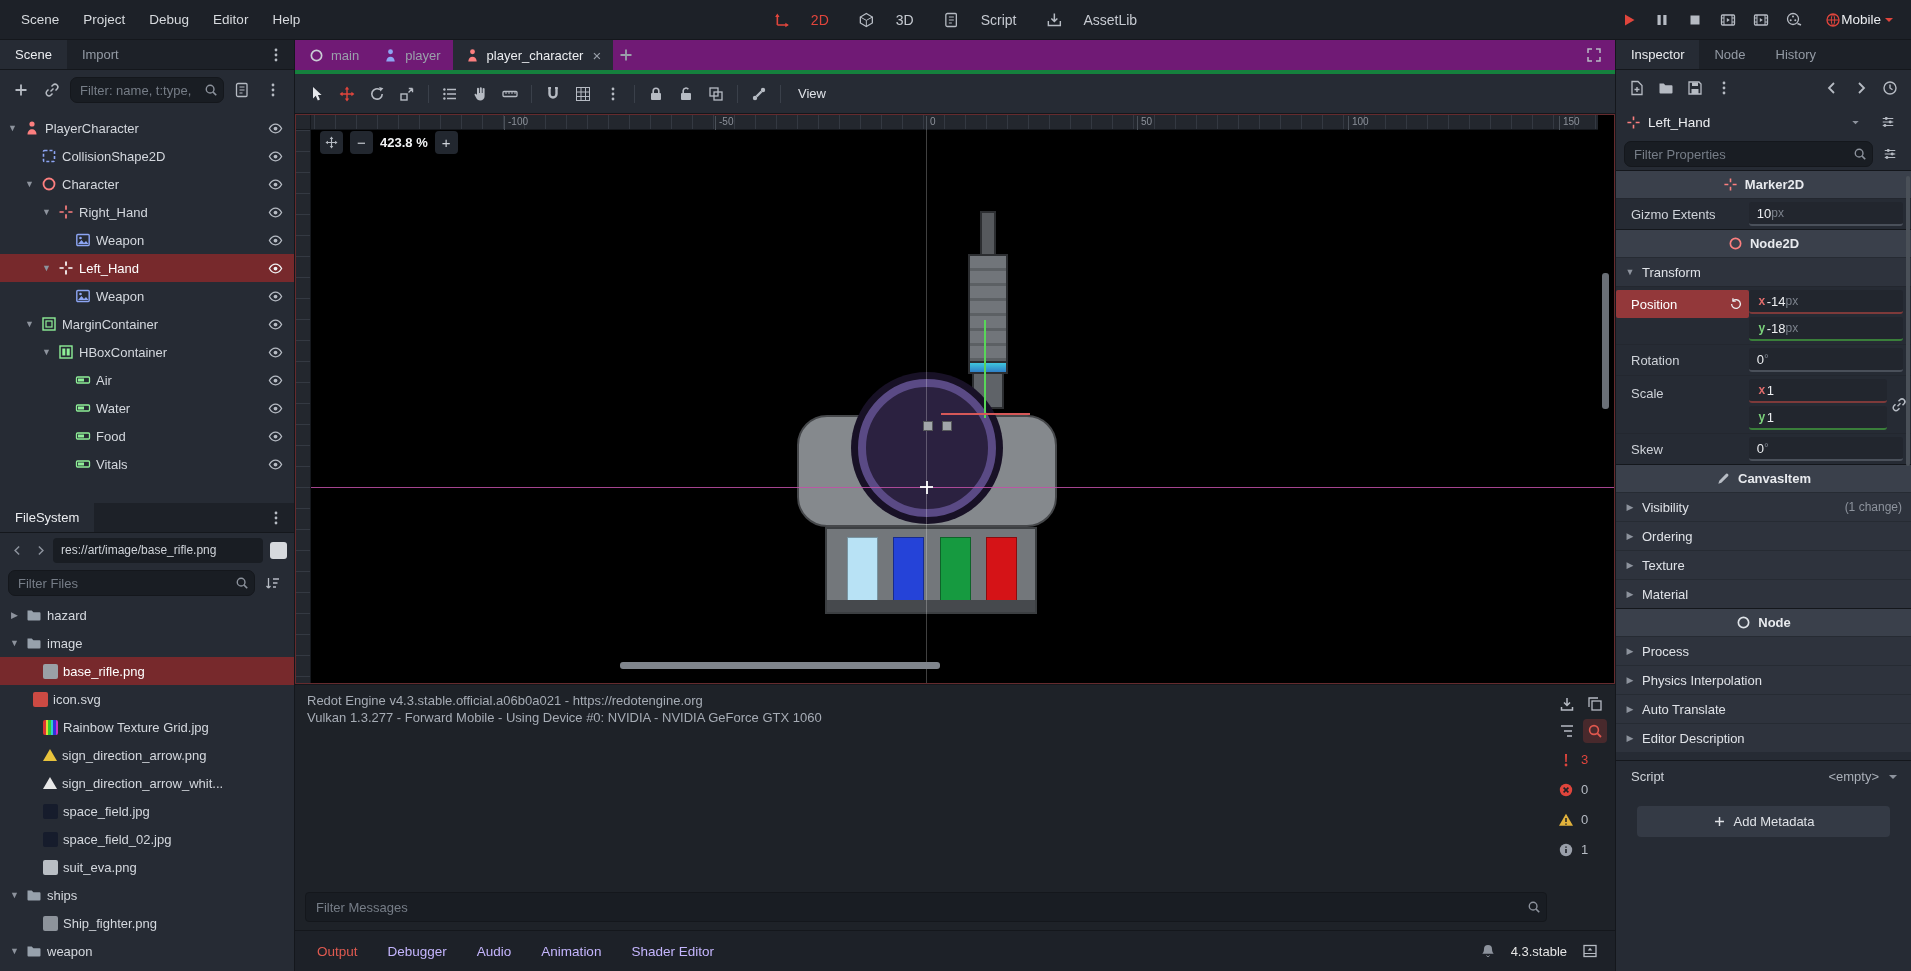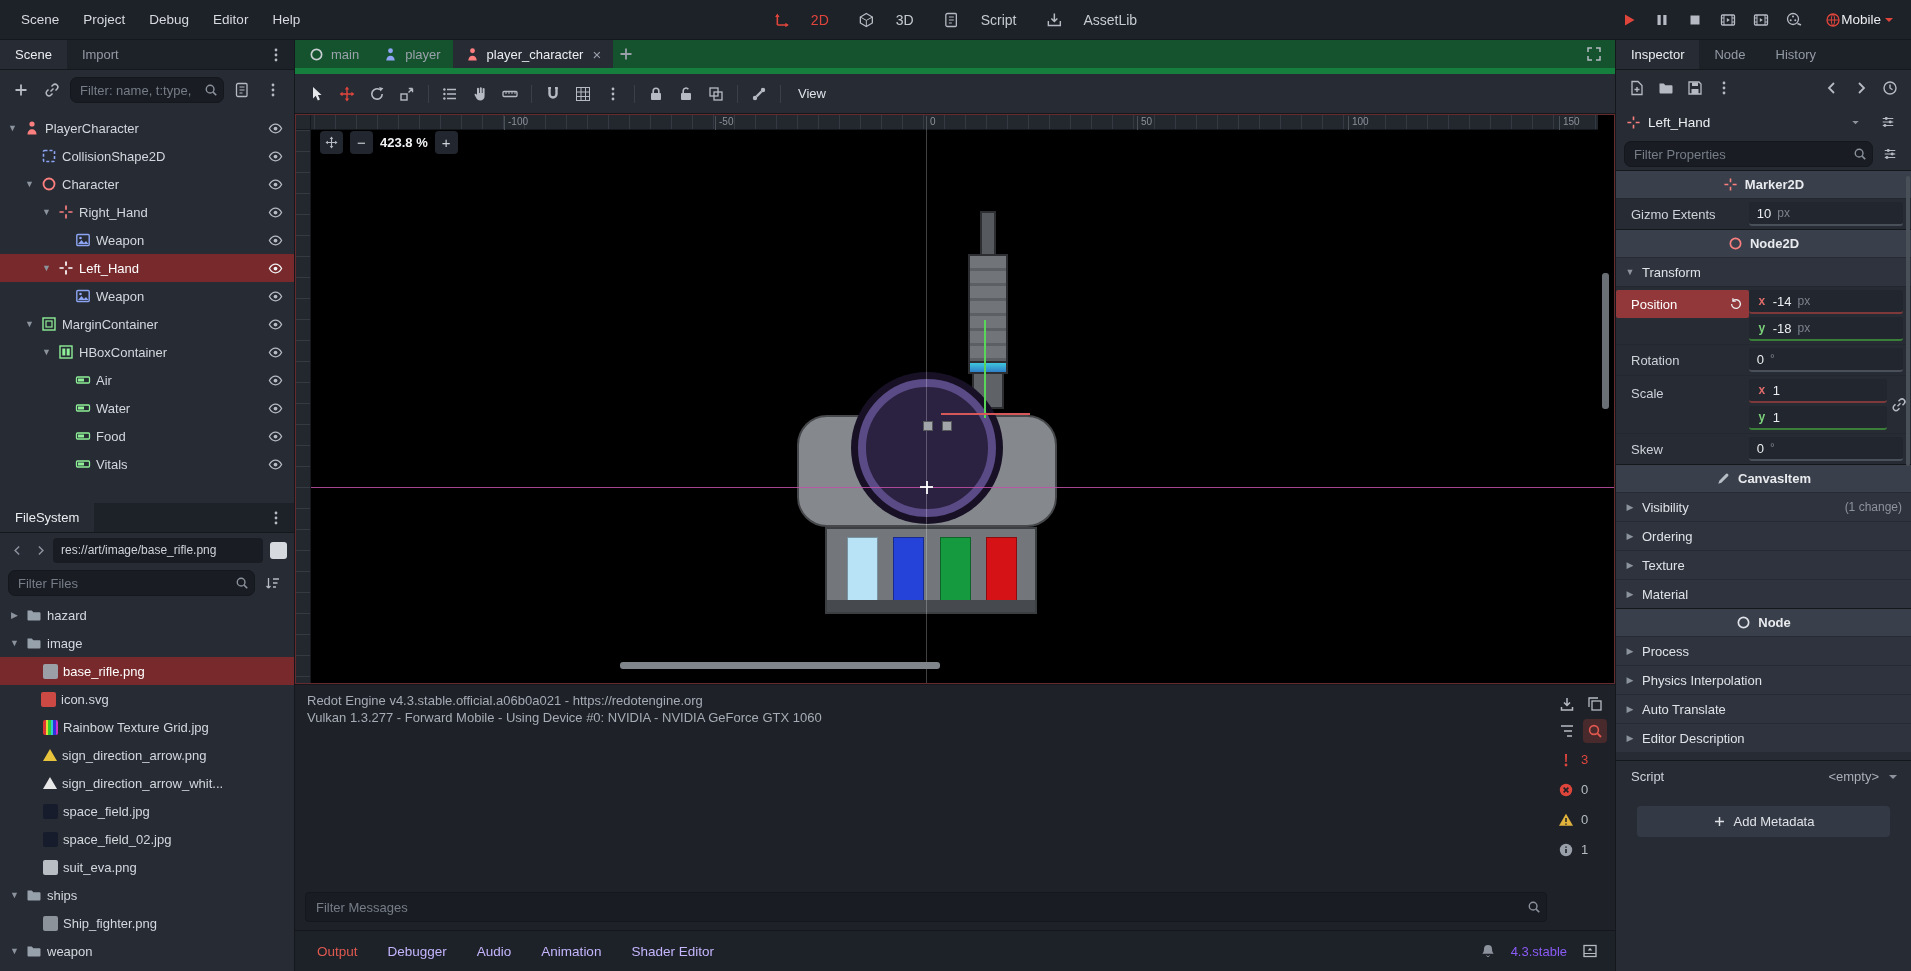--- a/index.html
+++ b/index.html
@@ -54,21 +54,21 @@
 .chev-btn .ic{width:13px;height:13px;color:#8d939d}
 .path-box{flex:1;min-width:0;height:25px;background:#191d23;border-radius:4px;display:flex;align-items:center;padding:0 8px;font-size:12px;color:#cfd3d9;overflow:hidden;white-space:nowrap;text-overflow:ellipsis}
 .sq-btn{width:17px;height:17px;background:#d6d9dd;border-radius:3px;flex:none;margin-left:4px}
 #fs-filter{height:32px;display:flex;align-items:center;gap:5px;padding:0 8px;flex:none}
 #fs-tree{height:372px;overflow:hidden;padding-top:2px}
 .fic{width:15px;height:15px;border-radius:2px;flex:none}
 .fic.tri{width:0;height:0;border-radius:0;border-left:7px solid transparent;border-right:7px solid transparent;background:none!important}
 .fic.rainbow{background:linear-gradient(90deg,#d33 0 17%,#dd3 17% 34%,#3c3 34% 51%,#3cc 51% 68%,#33d 68% 84%,#c3c 84%)}
 
 
-#scene-tabs{height:34px;background:#14532d;display:flex;align-items:stretch;border-bottom:6px solid #15803d;flex:none;padding-left:2px}
+#scene-tabs{height:34px;background:#701a75;display:flex;align-items:stretch;border-bottom:4px solid #15803d;flex:none;padding-left:2px}
 .ctab{display:flex;align-items:center;gap:7px;padding:0 12px;color:#9aa1ab;font-size:13px}
 .ctab .ic{width:15px;height:15px}
 .ctab.active{background:#262b34;color:#eceef1}
 .tclose{color:#9aa0aa;font-size:15px;margin-left:2px}
 #scene-tabs .trail{margin-left:auto;display:flex;align-items:center;padding-right:8px}
 
 
 #canvas-toolbar{height:40px;background:#262b34;display:flex;align-items:center;gap:2px;padding:0 8px;border-bottom:1px solid #14171c;flex:none}
 .tool-btn{width:28px;height:28px;display:flex;align-items:center;justify-content:center;border-radius:4px}
 .tool-btn.accent .ic{color:#e0453c}
@@ -121,37 +121,37 @@
 .rail-btn{width:24px;height:24px;border-radius:4px;display:flex;align-items:center;justify-content:center}
 .rail-btn.active{background:rgba(224,69,60,.22)}
 .rail-btn.active .ic{color:#e0584e}
 .count-row{width:52px;height:27px;display:flex;align-items:center;gap:7px;padding-left:3px}
 .count-row .num{font-size:13px;color:#b6bbc3}
 
 
 #bottombar{height:41px;background:#1d2128;border-top:1px solid #14171c;display:flex;align-items:center;gap:2px;padding:0 8px;flex:none}
 .btab{padding:7px 14px;border-radius:4px;color:#c4b5fd;font-size:13.5px}
 .btab.active{color:#df5a50}
-#bottombar .trail{margin-left:auto;display:flex;align-items:center;gap:10px;color:#8b5cf6;font-size:13px;padding-right:4px}
+#bottombar .trail{margin-left:auto;display:flex;align-items:center;gap:10px;color:#e5e5e5;font-size:13px;padding-right:4px}
 
 
 #insp-toolbar{height:36px;display:flex;align-items:center;gap:3px;padding:0 8px;flex:none}
 #node-row{height:32px;display:flex;align-items:center;gap:7px;padding:0 10px;flex:none}
 .node-name{font-size:13.5px;color:#eceef1}
 #insp-filter{height:32px;display:flex;align-items:center;gap:4px;padding:0 8px;flex:none}
 #insp-scroll{position:relative;flex:1;min-height:0;overflow:hidden}
 .cat{height:28px;background:#3a404b;display:flex;align-items:center;justify-content:center;gap:7px;font-weight:bold;font-size:13px;color:#e8eaee;border-top:1px solid #14171c}
 .cat .ic{width:15px;height:15px}
 .grp{height:29px;background:#2e333d;display:flex;align-items:center;gap:7px;padding:0 9px;border-top:1px solid #262b33;font-size:13px;color:#dfe2e7}
 .grp .ar{color:#8d939d;font-size:9px;width:10px;text-align:center}
 .grp .note{margin-left:auto;color:#8d939d;font-size:12px}
 .prow{display:flex;align-items:center;min-height:30px;border-top:1px solid #23272f;background:#262b34}
 .plabel{width:45%;padding-left:15px;display:flex;align-items:center;font-size:13px;color:#cfd3d9;flex:none}
 .pvals{flex:1;min-width:0;display:flex;flex-direction:column;gap:3px;padding:3px 8px 3px 0}
-.pwell{height:24px;display:flex;align-items:center;gap:6px;padding:0 8px;background:#22262e;border-radius:3px;border-bottom:2px solid #4a505a}
+.pwell{height:24px;display:flex;align-items:center;gap:0;padding:0 8px;background:#22262e;border-radius:3px;border-bottom:2px solid #4a505a}
 .pwell.ax-x{border-bottom-color:#7e3a3a}
 .pwell.ax-y{border-bottom-color:#3a7e3a}
 .pval{font-size:13px;color:#eceef1}
 .suffix{color:#7c828c;font-size:12px}
 .axis{font-weight:bold;font-size:12px;width:10px;text-align:center}
 .axis.x{color:#e06c6c}.axis.y{color:#7bd27b}
 .vec2{align-items:flex-start;position:relative}
 .vec2 .plabel{height:28px;margin-top:3px}
 .vec2.hl .plabel{background:#93383a;color:#ffffff;border-radius:2px;padding-right:6px}
 .vec2 .rev{margin-left:auto;display:flex}
@@ -729,21 +729,21 @@
      <svg class="ic" style="color:#97a1ac">
               <use href="#i-folder"></use>
             </svg>
      <span class="tree-label">image</span>
    </div>
           <div class="tree-row selected" style="padding-left:25px">
      <span class="arrow"></span>
      <span class="fic" style="background:#9aa0a6"></span>
      <span class="tree-label">base_rifle.png</span>
    </div>
-          <div class="tree-row" style="padding-left:23px">
+          <div class="tree-row" style="padding-left:15px">
      <span class="arrow"></span>
      <span class="fic" style="background:#cc4a43"></span>
      <span class="tree-label">icon.svg</span>
    </div>
           <div class="tree-row" style="padding-left:25px">
      <span class="arrow"></span>
      <span class="fic rainbow"></span>
      <span class="tree-label">Rainbow Texture Grid.jpg</span>
    </div>
           <div class="tree-row" style="padding-left:25px">

